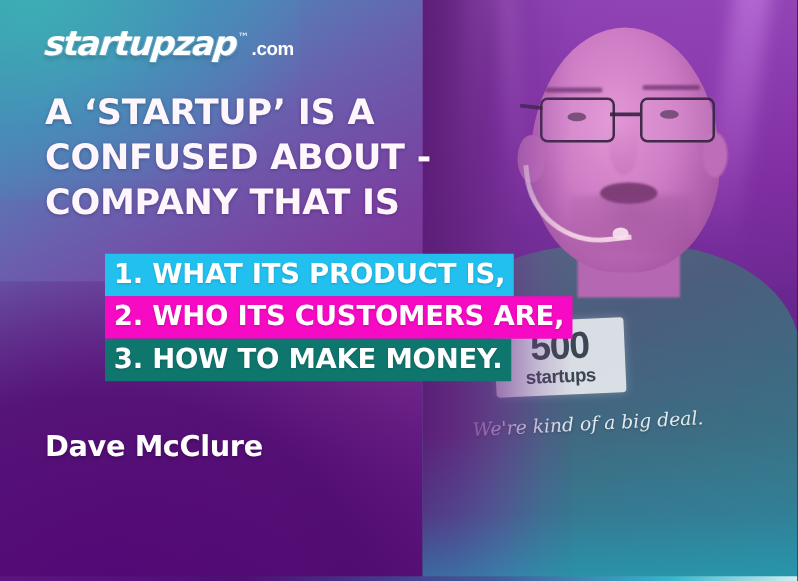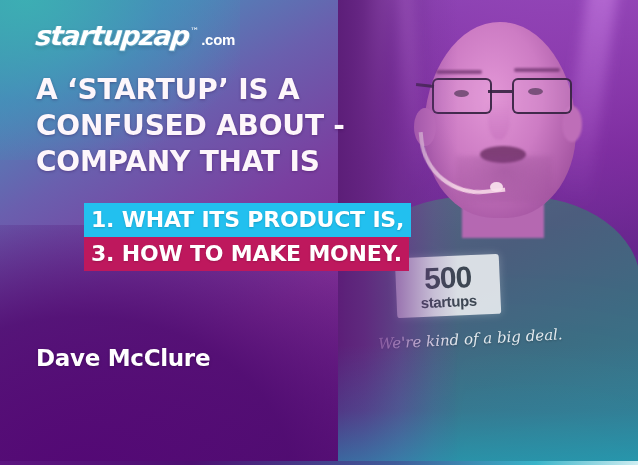--- a/index.html
+++ b/index.html
@@ -444,21 +444,22 @@
     </div>
 
     <div class="headline">
       <div class="headline-line">A ‘STARTUP’ IS A</div>
       <div class="headline-line">CONFUSED ABOUT -</div>
       <div class="headline-line">COMPANY THAT IS</div>
     </div>
 
     <div class="list">
       <span class="list-row row-1" style="background: rgb(34, 192, 239);">1. WHAT ITS PRODUCT IS,</span>
-      <span class="list-row row-3" style="background: #be185d;">3. HOW TO MAKE MONEY.</span>
+      <span class="list-row row-2" style="background: rgb(246, 10, 195);">2. WHO ITS CUSTOMERS ARE,</span>
+      <span class="list-row row-3" style="background: #0f766e;">3. HOW TO MAKE MONEY.</span>
     </div>
 
     <div class="author">Dave McClure</div>
 
   </div>
 
   <div class="bottom-edge"></div>
 </div>
 
 </body></html>

